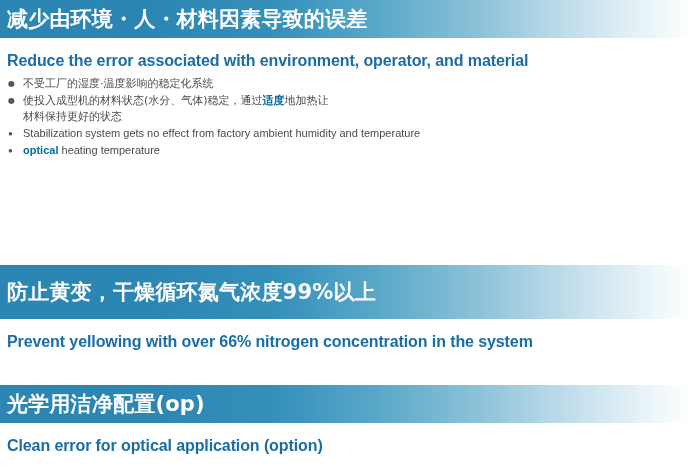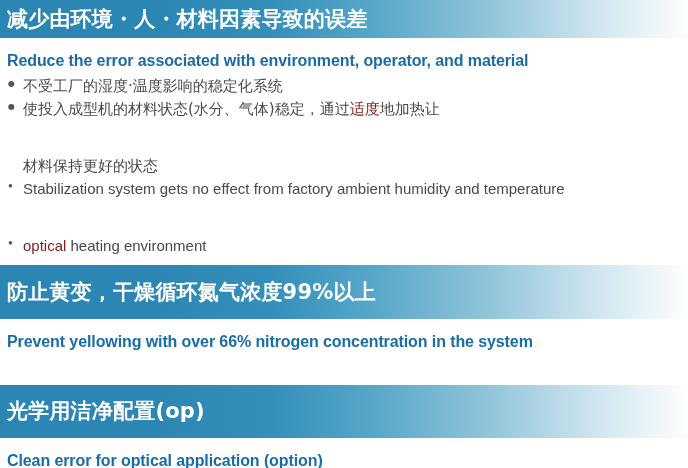--- a/index.html
+++ b/index.html
@@ -52,21 +52,21 @@
     color: #ffffff;
     font-size: 21px;
     font-weight: bold;
     letter-spacing: 0.2px;
     padding-left: 7px;
     white-space: nowrap;
     line-height: 1;
     font-family: "DejaVu Sans", "Liberation Sans", sans-serif;
   }
   #section-2 .bar { height: 54px; }
-  #section-3 .bar { height: 53px; }
+  #section-3 .bar { height: 38px; }
 
   
   .body {
     padding: 0 0 0 7px;
   }
   .subhead {
     color: #1a6ca6;
     font-size: 16px;
     font-weight: bold;
     line-height: 1.2;
@@ -79,47 +79,46 @@
   ul.bullets {
     list-style: none;
     margin: 0;
     padding: 0;
   }
   ul.bullets li {
     position: relative;
     padding-left: 16px;
     margin-bottom: 1px;
     color: #4a4a4a;
-    font-size: 15px;
+    font-size: 11px;
     line-height: 1.45;
   }
   ul.bullets li::before {
     content: "\25CF";
     position: absolute;
     left: 1px;
     top: 0px;
     font-size: 8px;
     line-height: 1.9;
     color: #555555;
   }
   li.cjk {
     font-family: "DejaVu Sans", "Liberation Sans", sans-serif;
     font-size: 13.5px;
   }
   li.latin {
     font-family: "Liberation Sans", "DejaVu Sans", sans-serif;
     font-size: 13.5px;
   }
   .emph {
-    font-weight: normal;
-    color: #7f1d1d;
+    font-weight: bold;
+    color: #0369a1;
   }
   .wrap2 {
     display: block;
-    margin-top: 35px;
   }
 </style>
 </head>
 <body>
 
 <div class="page">
 
   <div class="section" id="section-1">
     <div class="bar">
       <div class="bar-title">减少由环境・人・材料因素导致的误差</div>
@@ -135,21 +134,21 @@
         <li class="cjk">
           <span>使投入成型机的材料状态(水分、气体)稳定，通过</span><span class="emph">适度</span><span>地加热让</span>
           <span class="wrap2">材料保持更好的状态</span>
         </li>
 
         <li class="latin">
           <span>Stabilization system gets no effect from factory ambient humidity and temperature</span>
         </li>
 
         <li class="latin">
-          <span class="wrap2"><span class="emph">optical</span><span> heating environment</span></span>
+          <span class="wrap2"><span class="emph">optical</span><span> heating temperature</span></span>
         </li>
 
       </ul>
     </div>
   </div>
 
   <div class="section" id="section-2">
     <div class="bar">
       <div class="bar-title">防止黄变，干燥循环氮气浓度99%以上</div>
     </div>

